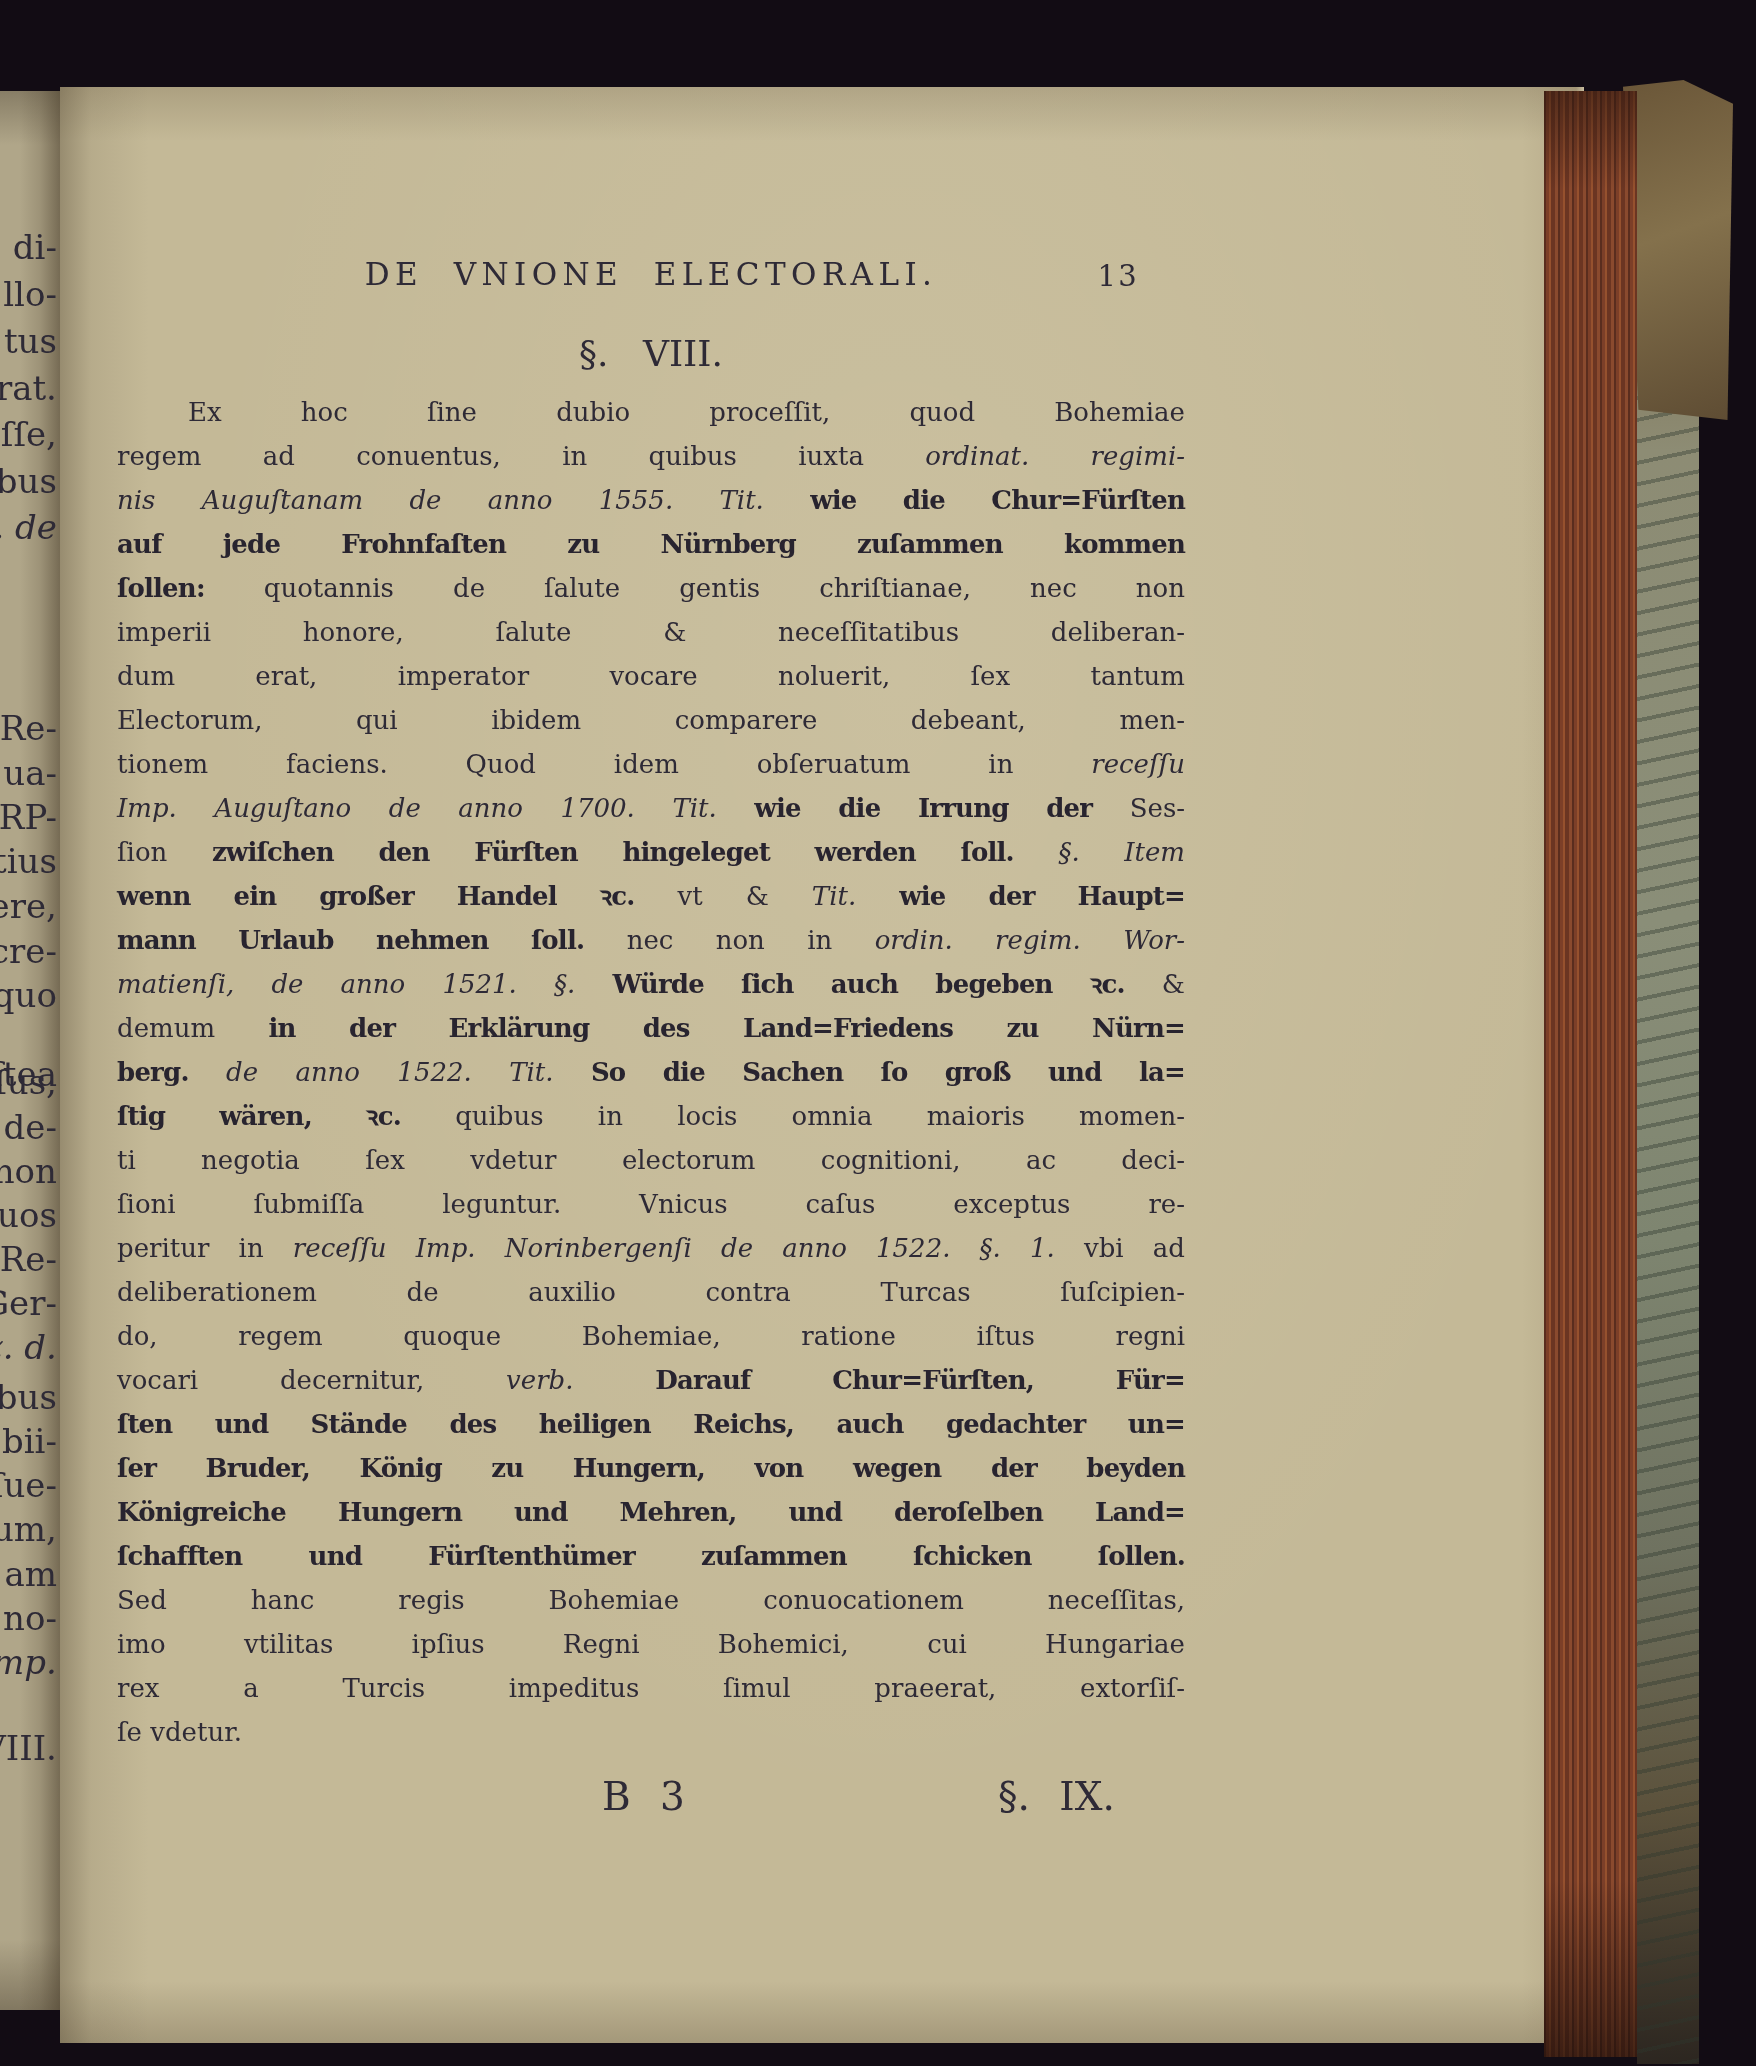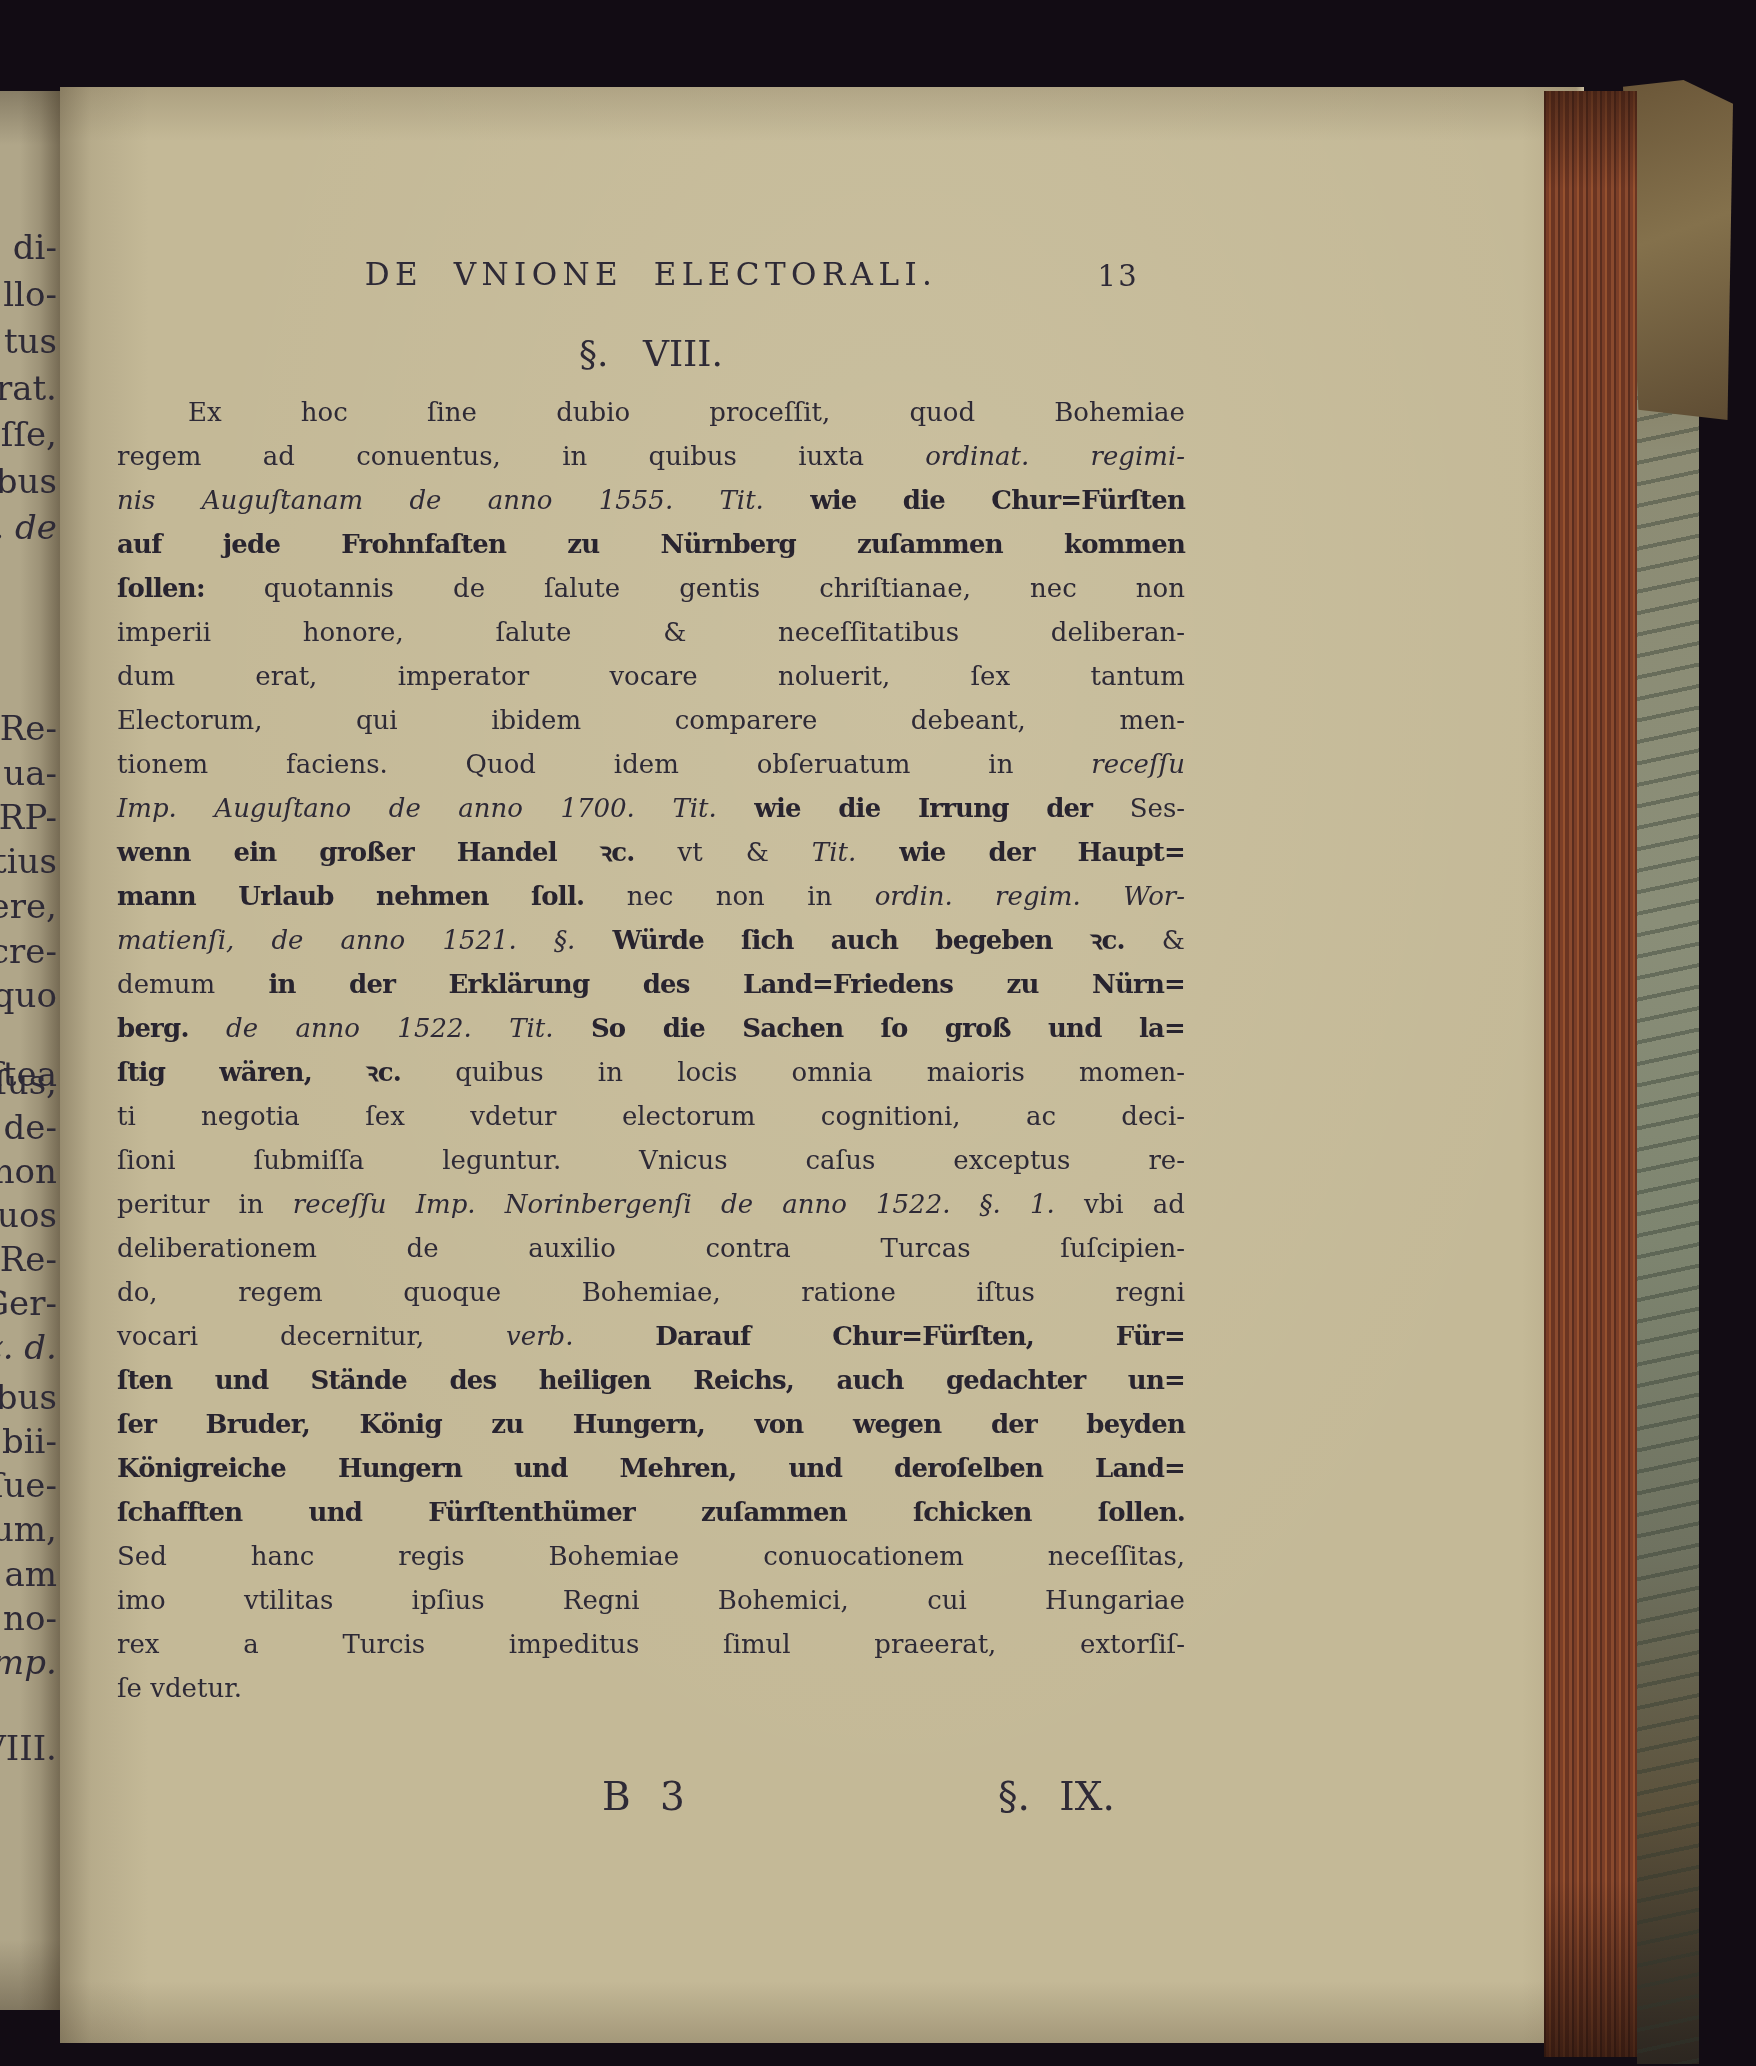--- a/index.html
+++ b/index.html
@@ -148,20 +148,21 @@
         <div class="line indent"><span class="seg-roman">Ex hoc ſine dubio proceſſit, quod Bohemiae</span></div>
         <div class="line"><span class="seg-roman">regem ad conuentus, in quibus iuxta </span><span class="seg-italic">ordinat. regimi-</span></div>
         <div class="line"><span class="seg-italic">nis Auguſtanam de anno 1555. Tit. </span><span class="seg-fraktur">wie die Chur=Fürſten</span></div>
         <div class="line"><span class="seg-fraktur">auf jede Frohnfaſten zu Nürnberg zuſammen kommen</span></div>
         <div class="line"><span class="seg-fraktur">ſollen: </span><span class="seg-roman">quotannis de ſalute gentis chriſtianae, nec non</span></div>
         <div class="line"><span class="seg-roman">imperii honore, ſalute &amp; neceſſitatibus deliberan-</span></div>
         <div class="line"><span class="seg-roman">dum erat, imperator vocare noluerit, ſex tantum</span></div>
         <div class="line"><span class="seg-roman">Electorum, qui ibidem comparere debeant, men-</span></div>
         <div class="line"><span class="seg-roman">tionem faciens. Quod idem obſeruatum in </span><span class="seg-italic">receſſu</span></div>
         <div class="line"><span class="seg-italic">Imp. Auguſtano de anno 1700. Tit. </span><span class="seg-fraktur">wie die Irrung der </span><span class="seg-roman">Ses-</span></div>
+        <div class="line"><span class="seg-roman">ſion </span><span class="seg-fraktur">zwiſchen den Fürſten hingeleget werden ſoll. </span><span class="seg-italic">§. Item</span></div>
         <div class="line"><span class="seg-fraktur">wenn ein großer Handel ꝛc. </span><span class="seg-roman">vt &amp; </span><span class="seg-italic">Tit. </span><span class="seg-fraktur">wie der Haupt=</span></div>
         <div class="line"><span class="seg-fraktur">mann Urlaub nehmen ſoll. </span><span class="seg-roman">nec non in </span><span class="seg-italic">ordin. regim. Wor-</span></div>
         <div class="line"><span class="seg-italic">matienſi, de anno 1521. §. </span><span class="seg-fraktur">Würde ſich auch begeben ꝛc. </span><span class="seg-roman">&amp;</span></div>
         <div class="line"><span class="seg-roman">demum </span><span class="seg-fraktur">in der Erklärung des Land=Friedens zu Nürn=</span></div>
         <div class="line"><span class="seg-fraktur">berg. </span><span class="seg-italic">de anno 1522. Tit. </span><span class="seg-fraktur">So die Sachen ſo groß und la=</span></div>
         <div class="line"><span class="seg-fraktur">ſtig wären, ꝛc. </span><span class="seg-roman">quibus in locis omnia maioris momen-</span></div>
         <div class="line"><span class="seg-roman">ti negotia ſex vdetur electorum cognitioni, ac deci-</span></div>
         <div class="line"><span class="seg-roman">ſioni ſubmiſſa leguntur. Vnicus caſus exceptus re-</span></div>
         <div class="line"><span class="seg-roman">peritur in </span><span class="seg-italic">receſſu Imp. Norinbergenſi de anno 1522. §. 1. </span><span class="seg-roman">vbi ad</span></div>
         <div class="line"><span class="seg-roman">deliberationem de auxilio contra Turcas ſuſcipien-</span></div>

